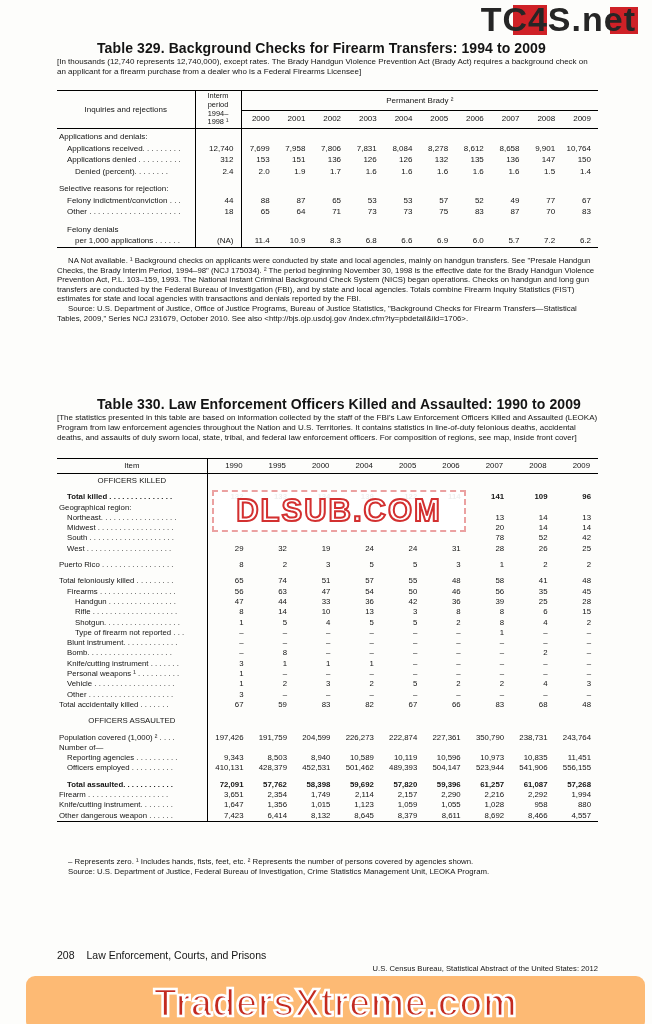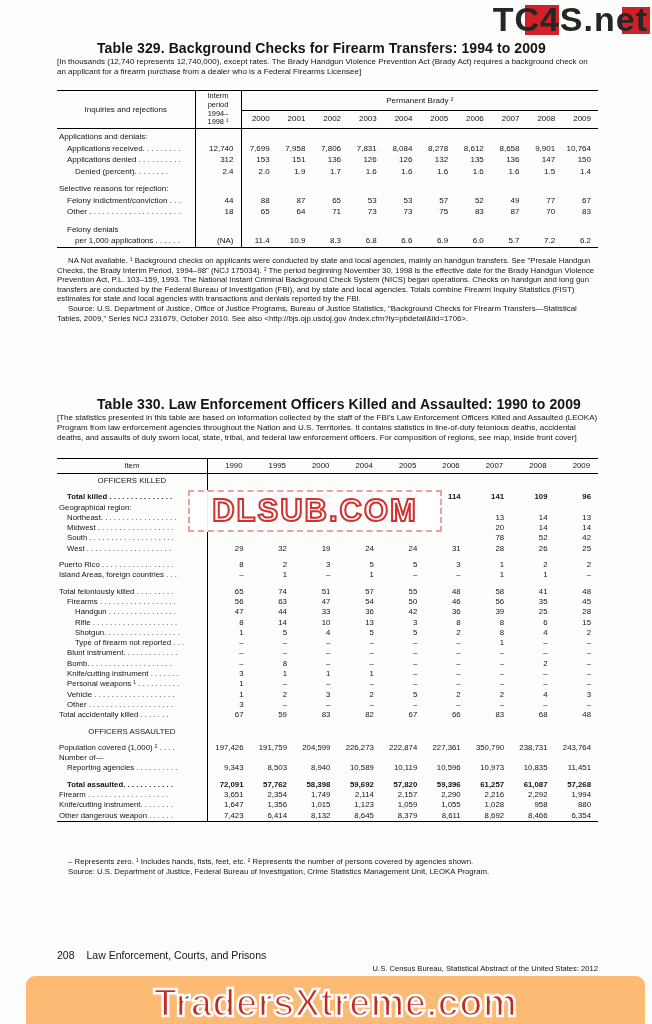--- a/index.html
+++ b/index.html
@@ -45,28 +45,28 @@
   .b { font-weight:700; }
   tr.spacer td { line-height:6px; height:6px; font-size:2px; }
   td.section { text-align:center; padding-left:0; }
 
   
   #b-footer { font-size:10.5px; top:949px; }
   #b-footer .gap { display:inline-block; width:12px; }
   #b-source { top:964px; text-align:right; font-size:7.6px; }
 
   
-  .wm-top { position:absolute; top:0px; right:4px; height:40px; z-index:9;margin-left:38px; }
+  .wm-top { position:absolute; top:0px; right:16px; height:40px; z-index:9;margin-left:38px; }
   .wm-top-text { position:relative; z-index:2; font-weight:800; font-size:34px; line-height:38px;
                  color:#262626; letter-spacing:1px; font-family:"Liberation Sans", sans-serif; }
   .wm-blk { position:absolute; z-index:1; background:#cf2127; }
   .wm-blk.b1 { left:32px; top:5px; width:34px; height:30px; }
   .wm-blk.b2 { right:-2px; top:7px; width:28px; height:27px; }
 
-  .wm-mid { position:absolute; left:188px; top:490px; width:254px; height:42px; z-index:9;
+  .wm-mid { position:absolute; left:212px; top:490px; width:254px; height:42px; z-index:9;
             background:rgba(255,255,255,0.93); border:2px dashed rgba(212,48,48,0.45);
             display:flex; align-items:center; justify-content:center; }
   .wm-mid-text { font-weight:800; font-size:31px; letter-spacing:2px; color:#ffffff;
                  -webkit-text-stroke:2px #d33030; text-shadow:0 0 1px #d33030; }
 
   .wm-bottom { position:absolute; left:26px; right:7px; top:976px; height:54px; z-index:9;
                background:#fdba74; border-radius:9px;
                display:flex; align-items:center; justify-content:center; }
   .wm-bottom-text { font-weight:800; font-size:38px; letter-spacing:.5px; color:#c32a20;
                     -webkit-text-stroke:2.5px #ffffff; text-shadow:0 0 1px #ffffff; }
@@ -428,32 +428,20 @@
             <td class="num">8</td>
             <td class="num">2</td>
             <td class="num">3</td>
             <td class="num">5</td>
             <td class="num">5</td>
             <td class="num">3</td>
             <td class="num">1</td>
             <td class="num">2</td>
             <td class="num">2</td>
           </tr>
-          <tr>
-            <td class="stub colsep ind0">Island Areas, foreign countries . . .</td>
-            <td class="num">–</td>
-            <td class="num">1</td>
-            <td class="num">–</td>
-            <td class="num">1</td>
-            <td class="num">–</td>
-            <td class="num">–</td>
-            <td class="num">1</td>
-            <td class="num">1</td>
-            <td class="num">–</td>
-          </tr>
           <tr class="spacer">
             <td class="stub colsep ind0"></td>
             <td class="num"></td>
             <td class="num"></td>
             <td class="num"></td>
             <td class="num"></td>
             <td class="num"></td>
             <td class="num"></td>
             <td class="num"></td>
             <td class="num"></td>
@@ -680,20 +668,32 @@
             <td class="num">9,343</td>
             <td class="num">8,503</td>
             <td class="num">8,940</td>
             <td class="num">10,589</td>
             <td class="num">10,119</td>
             <td class="num">10,596</td>
             <td class="num">10,973</td>
             <td class="num">10,835</td>
             <td class="num">11,451</td>
           </tr>
+          <tr>
+            <td class="stub colsep ind1">Officers employed . . . . . . . . . .</td>
+            <td class="num">410,131</td>
+            <td class="num">428,379</td>
+            <td class="num">452,531</td>
+            <td class="num">501,462</td>
+            <td class="num">489,393</td>
+            <td class="num">504,147</td>
+            <td class="num">523,944</td>
+            <td class="num">541,906</td>
+            <td class="num">556,155</td>
+          </tr>
           <tr class="spacer">
             <td class="stub colsep ind0"></td>
             <td class="num"></td>
             <td class="num"></td>
             <td class="num"></td>
             <td class="num"></td>
             <td class="num"></td>
             <td class="num"></td>
             <td class="num"></td>
             <td class="num"></td>
@@ -738,21 +738,21 @@
           <tr>
             <td class="stub colsep ind0">Other dangerous weapon . . . . . .</td>
             <td class="num">7,423</td>
             <td class="num">6,414</td>
             <td class="num">8,132</td>
             <td class="num">8,645</td>
             <td class="num">8,379</td>
             <td class="num">8,611</td>
             <td class="num">8,692</td>
             <td class="num">8,466</td>
-            <td class="num">6,354</td>
+            <td class="num">4,557</td>
           </tr>
         </tbody>
     </table>
   </div>
 
   <div class="block fnotes" id="b-t330-notes" style="top:857px">
     <p>– Represents zero. ¹ Includes hands, fists, feet, etc. ² Represents the number of persons covered by agencies shown.</p>
     <p>Source: U.S. Department of Justice, Federal Bureau of Investigation, Crime Statistics Management Unit, LEOKA Program.</p>
   </div>
 

